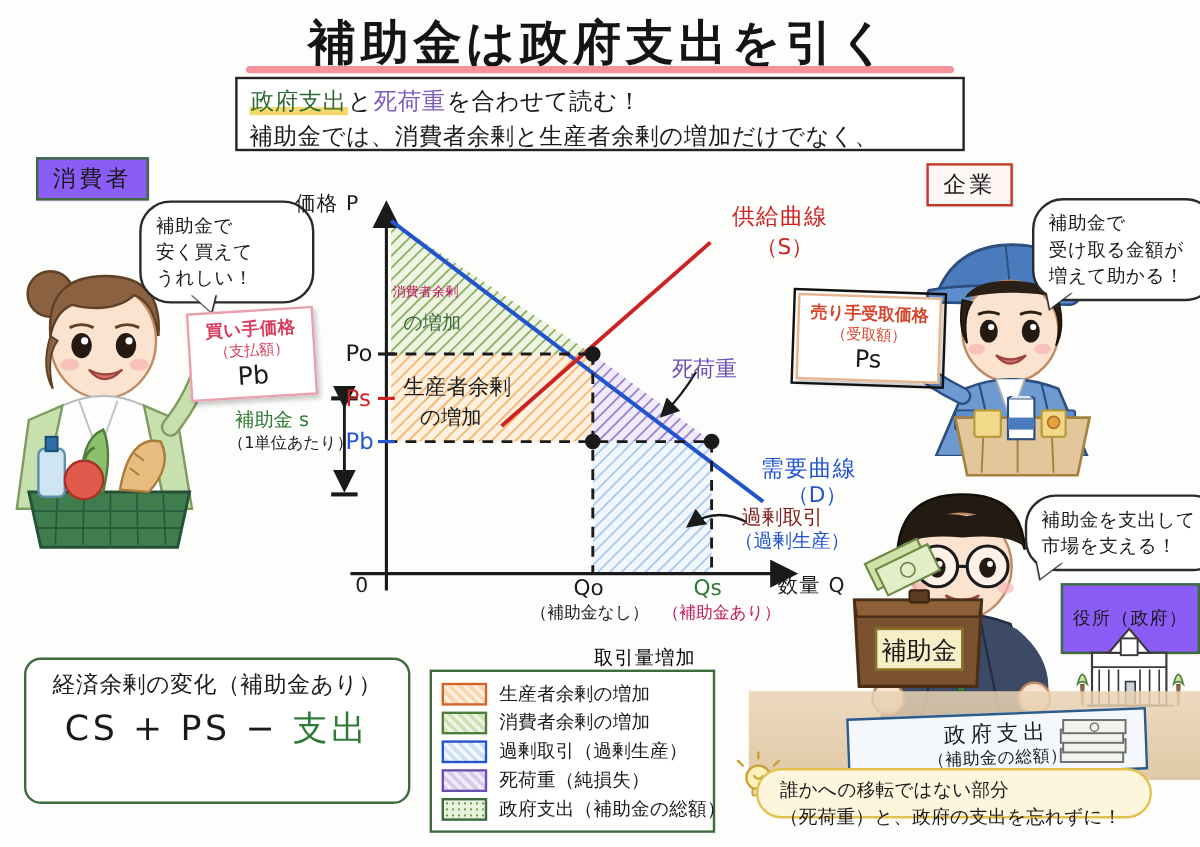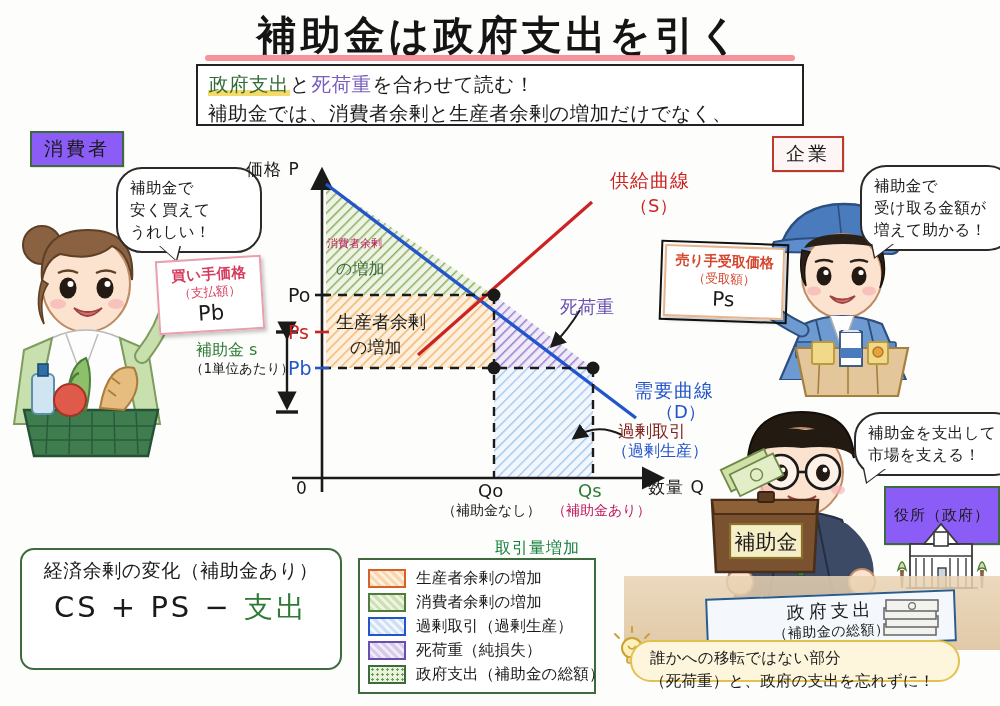--- a/index.html
+++ b/index.html
@@ -436,21 +436,21 @@
 
 <div class="abs" style="left:288px;top:284px;font-size:19px;">Po</div>
 <div class="abs" style="left:288px;top:321px;font-size:19px;color:#cc2222;">Ps</div>
 <div class="abs" style="left:288px;top:357px;font-size:19px;color:#2255cc;">Pb</div>
 
 <div class="abs" style="left:478px;top:480px;font-size:18px;">Qo</div>
 <div class="abs" style="left:442px;top:502px;font-size:14px;">（補助金なし）</div>
 <div class="abs" style="left:578px;top:480px;font-size:18px;color:#2f7a36;">Qs</div>
 <div class="abs" style="left:552px;top:502px;font-size:14px;color:#be185d;">（補助金あり）</div>
 
-<div class="abs" style="left:495px;top:538px;font-size:16px;color:#15803d;letter-spacing:1px;">取引量増加</div>
+<div class="abs" style="left:495px;top:538px;font-size:16px;color:#000000;letter-spacing:1px;">取引量増加</div>
 
 <div class="abs" style="left:196px;top:340px;font-size:16px;color:#2f7a36;">補助金 s</div>
 <div class="abs" style="left:190px;top:360px;font-size:13.5px;">（1単位あたり）</div>
 
 <div class="abs" style="left:327px;top:236px;font-size:11px;color:#be185d;">消費者余剰</div>
 <div class="abs" style="left:336px;top:259px;font-size:16px;color:#3d6b3d;">の増加</div>
 
 <div class="abs" style="left:336px;top:310px;font-size:18px;">生産者余剰</div>
 <div class="abs" style="left:350px;top:336px;font-size:17px;">の増加</div>
 

